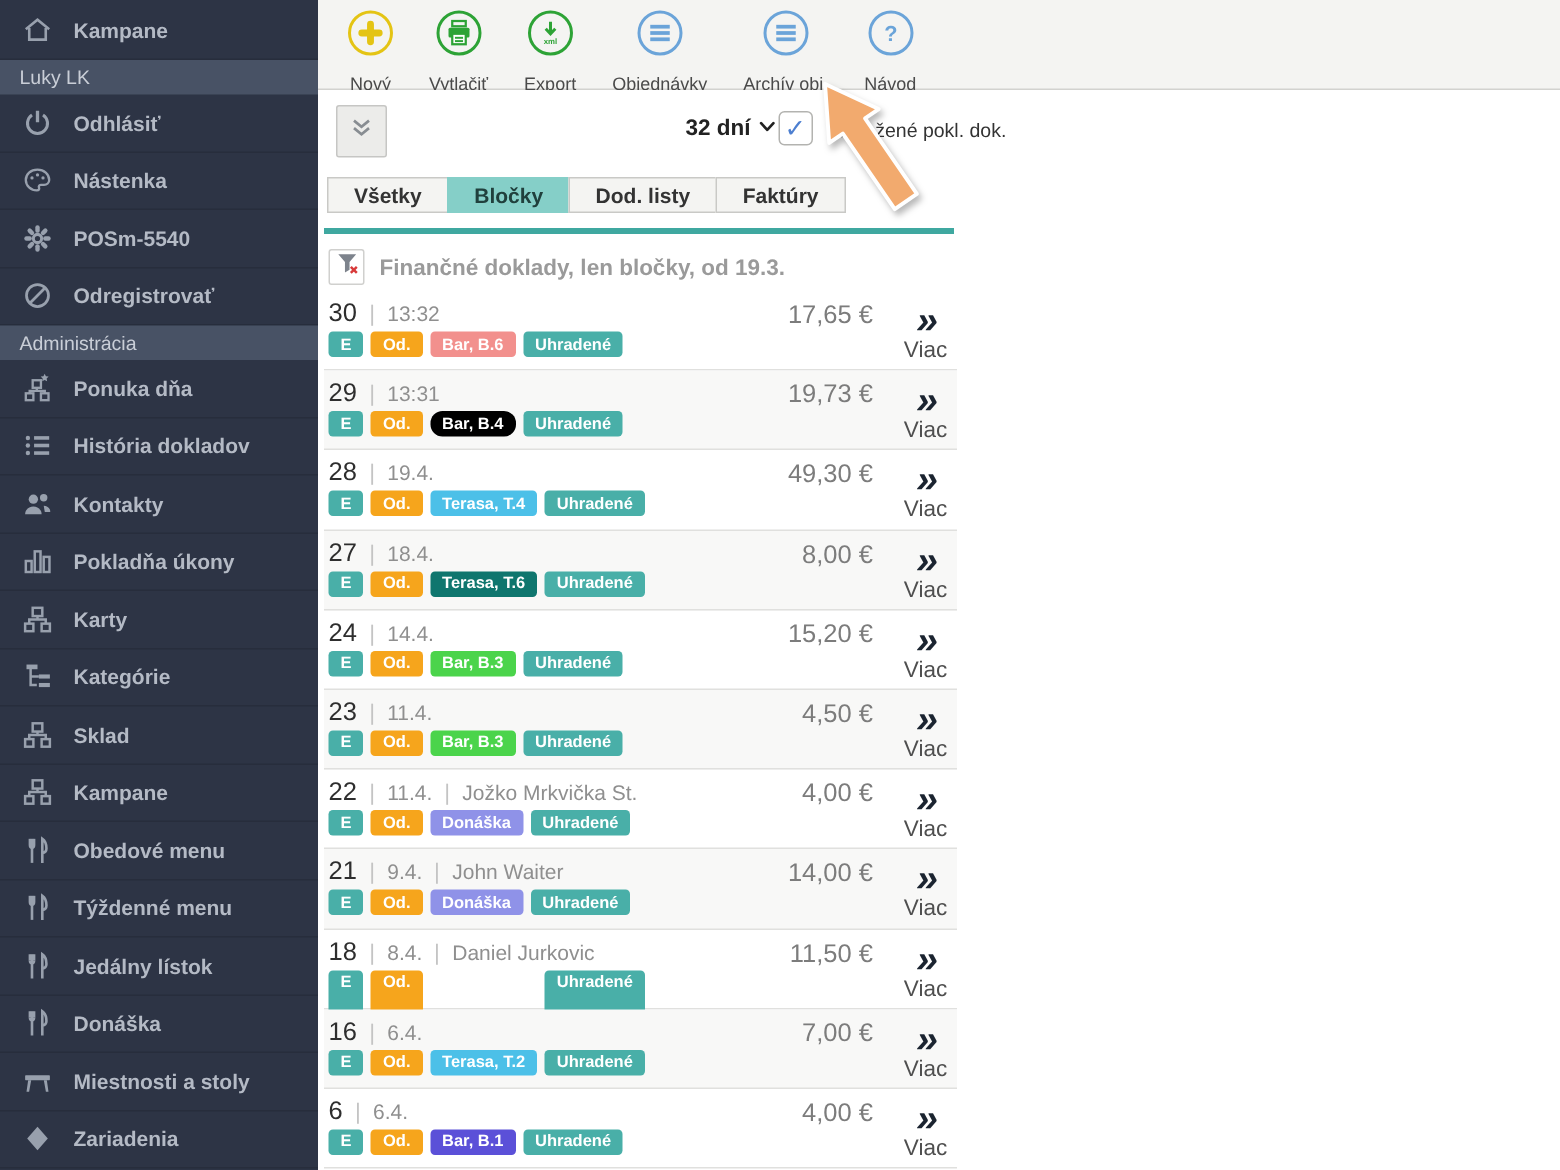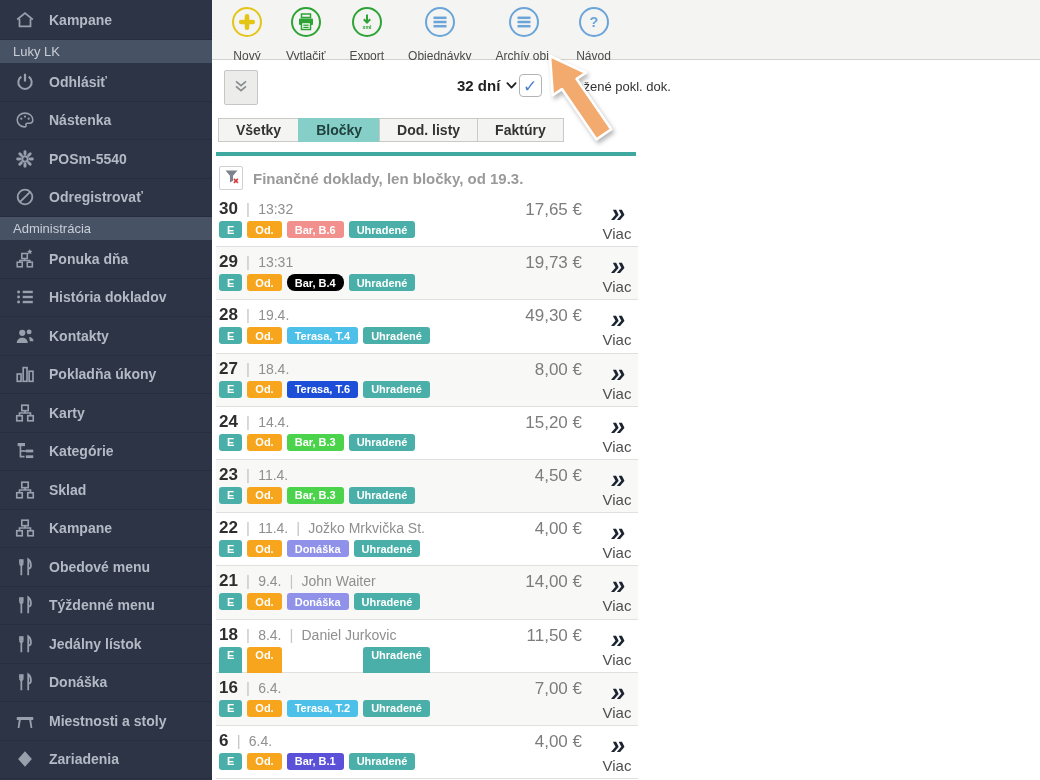--- a/index.html
+++ b/index.html
@@ -51,21 +51,21 @@
   .filter-row{position:absolute;left:7px;top:106px;display:flex;align-items:center;gap:10px}
   .filter-icon-box{width:22px;height:22px;background:#fff;border:1px solid #d0d0ce;border-radius:2px;
     display:flex;align-items:center;justify-content:center;cursor:pointer}
   .filter-icon-box svg{width:17px;height:17px}
   .filter-note{font-size:15px;font-weight:bold;color:#9a9a9a}
   
   .list{position:absolute;left:4px;top:134px;width:422px}
   .row{position:relative;height:53.2px;box-sizing:border-box;border-bottom:1px solid #e0e0de;cursor:pointer}
   .row:nth-child(even){background:#f8f8f7}
   .row-line1{position:absolute;left:3px;top:5px;font-size:14px;color:#8f8f8f;white-space:nowrap}
-  .row-num{font-size:17px;font-weight:bold;color:#2e2e2e}
+  .row-num{font-size:17px;font-weight:normal;color:#2e2e2e}
   .pipe{color:#c4c4c4;margin:0 4px;font-size:15px}
   .row-badges{position:absolute;left:3px;top:27px;display:flex;gap:5px}
   .badge{font-size:11px;font-weight:bold;color:#fff;padding:2.5px 8px;border-radius:3px;white-space:nowrap}
   .row-amount{position:absolute;right:56px;top:6px;font-size:17px;color:#7c7c7c}
   .row-more{position:absolute;right:2px;top:6px;width:38px;text-align:center}
   .more-chev{display:block;font-size:26px;font-weight:bold;color:#1b2430;line-height:26px;letter-spacing:-2px;font-style:italic}
   .more-label{display:block;font-size:15px;color:#4f4f4f;margin-top:-1px}
   
   .arrow-overlay{position:absolute;left:536px;top:50px;width:86px;height:96px;z-index:50;pointer-events:none;
     filter:drop-shadow(2px 3px 2px rgba(0,0,0,.28))}
@@ -482,21 +482,21 @@
     </div>
   </div>
 
   <div class="row">
     <div class="row-line1">
       <span class="row-num">27</span><span class="pipe"> | </span><span class="row-date">18.4.</span>
     </div>
     <div class="row-badges">
           <span class="badge e" style="background: rgb(73, 175, 168);">E</span>
           <span class="badge" style="background: rgb(246, 165, 28);">Od.</span>
-          <span class="badge" style="background: #1d4ed8;">Terasa, T.6</span>
+          <span class="badge" style="background: #0f766e;">Terasa, T.6</span>
           <span class="badge" style="background: rgb(73, 175, 168);">Uhradené</span>
         </div>
     <div class="row-amount">8,00 €</div>
     <div class="row-more">
       <span class="more-chev">»</span>
       <span class="more-label">Viac</span>
     </div>
   </div>
 
   <div class="row">

